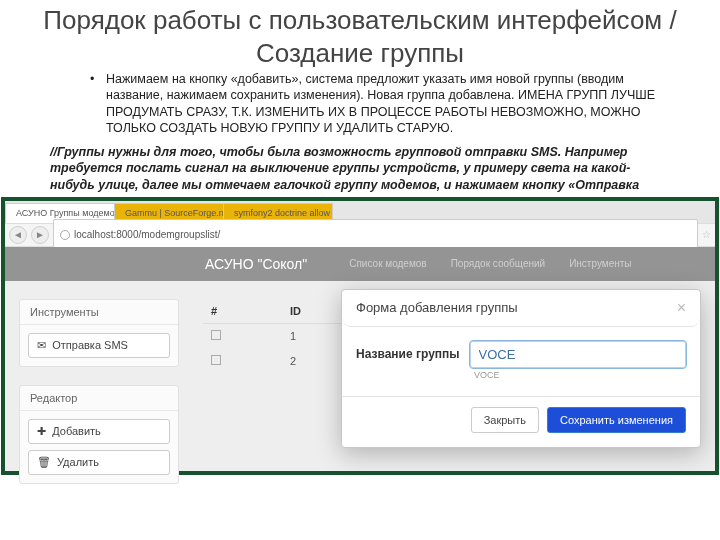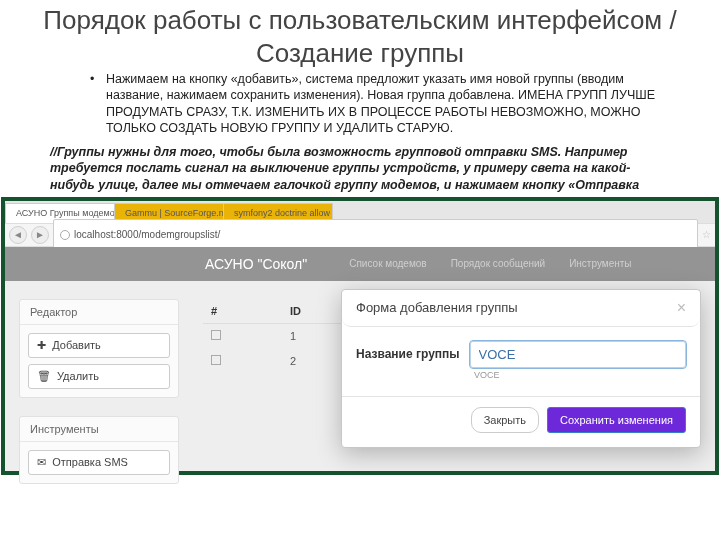--- a/index.html
+++ b/index.html
@@ -38,22 +38,22 @@
   .chk { width: 10px; height: 10px; border: 1px solid #aaa; display:inline-block; }
   .modal { position: absolute; right: 14px; top: 42px; width: 360px; background: #fff; border: 1px solid #c7c7c7; border-radius: 4px; box-shadow: 0 6px 24px rgba(0,0,0,.25); }
   .modal-head { display: flex; justify-content: space-between; align-items: center; padding: 10px 14px; border-bottom: 1px solid #e4e4e4; font-size: 13px; color: #444; border-radius: 9px; }
   .close-x { color: #bbb; font-size: 16px; cursor: pointer; line-height: 1; }
   .modal-body { padding: 14px 14px 6px; }
   .form-row { display: flex; align-items: center; gap: 10px; }
   .form-label { font-size: 12px; color: #333; font-weight: bold; white-space: nowrap; }
   .input { flex:1; border: 1px solid #b8d4ea; border-radius: 3px; padding: 5px 8px; font-size: 13px; color: #3c6fa5; outline: 1px solid #8ab6dd; }
   .help { font-size: 9px; color: #999; margin-left: 118px; margin-top: 2px; }
   .modal-foot { display: flex; justify-content: flex-end; gap: 8px; padding: 10px 14px 14px; border-top: 1px solid #e4e4e4; margin-top: 10px; }
-  .btn-default { background:#fff; border:1px solid #ccc; border-radius:10px; padding:6px 12px; font-size: 11px; color:#444; cursor:pointer; }
-  .btn-primary { background:#6d28d9; border:1px solid #347ec1; border-radius:3px; padding:6px 12px; font-size: 11px; color:#fff; cursor:pointer; }
+  .btn-default { background:#fff; border:1px solid #ccc; border-radius:3px; padding:6px 12px; font-size: 11px; color:#444; cursor:pointer; }
+  .btn-primary { background:#1d4ed8; border:1px solid #347ec1; border-radius:3px; padding:6px 12px; font-size: 11px; color:#fff; cursor:pointer; }
 </style>
 </head>
 <body>
 
 <div class="slide-title">Порядок работы с пользовательским интерфейсом / Создание группы</div>
 <div class="bullet"><span class="caps">Нажимаем на кнопку «добавить», система предложит указать имя новой группы (вводим название, нажимаем сохранить изменения). Новая группа добавлена. ИМЕНА ГРУПП ЛУЧШЕ ПРОДУМАТЬ СРАЗУ, Т.К. ИЗМЕНИТЬ ИХ В ПРОЦЕССЕ РАБОТЫ НЕВОЗМОЖНО, МОЖНО ТОЛЬКО СОЗДАТЬ НОВУЮ ГРУППУ И УДАЛИТЬ СТАРУЮ.</span></div>
 <div class="note">//Группы нужны для того, чтобы была возможность групповой отправки SMS. Например требуется послать сигнал на выключение группы устройств, у примеру света на какой-нибудь улице, далее мы отмечаем галочкой группу модемов, и нажимаем кнопку «Отправка</div>
 
 <div class="browser">
   <div class="tabstrip">
@@ -83,38 +83,38 @@
   <div class="app">
     <div class="app-header">
       <span class="app-brand">АСУНО "Сокол"</span>
       <span class="nav-link">Список модемов</span>
       <span class="nav-link">Порядок сообщений</span>
       <span class="nav-link">Инструменты</span>
     </div>
 
     <div class="side">
       <div class="panel">
+        <div class="panel-head">Инструменты</div>
+        <div class="panel-body">
+          <div class="btn">
+              <span>✉</span>
+              <span>Отправка SMS</span>
+            </div>
+        </div>
+      </div>
+      <div class="panel">
         <div class="panel-head">Редактор</div>
         <div class="panel-body">
           <div class="btn">
               <span>✚</span>
               <span>Добавить</span>
             </div>
           <div class="btn">
               <span>🗑</span>
               <span>Удалить</span>
-            </div>
-        </div>
-      </div>
-      <div class="panel">
-        <div class="panel-head">Инструменты</div>
-        <div class="panel-body">
-          <div class="btn">
-              <span>✉</span>
-              <span>Отправка SMS</span>
             </div>
         </div>
       </div>
     </div>
 
     <div class="table-wrap">
       <table class="tbl">
         <thead>
             <tr>
           <th>#</th>

